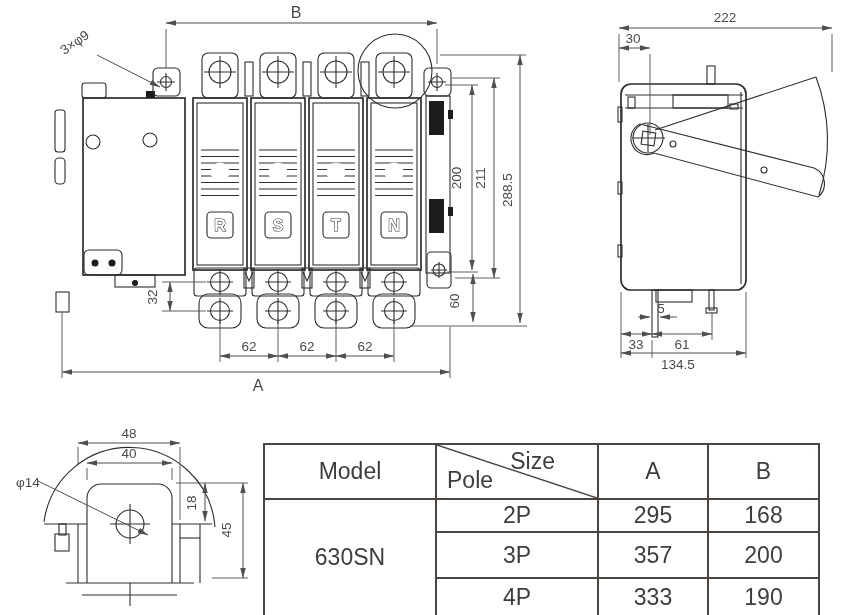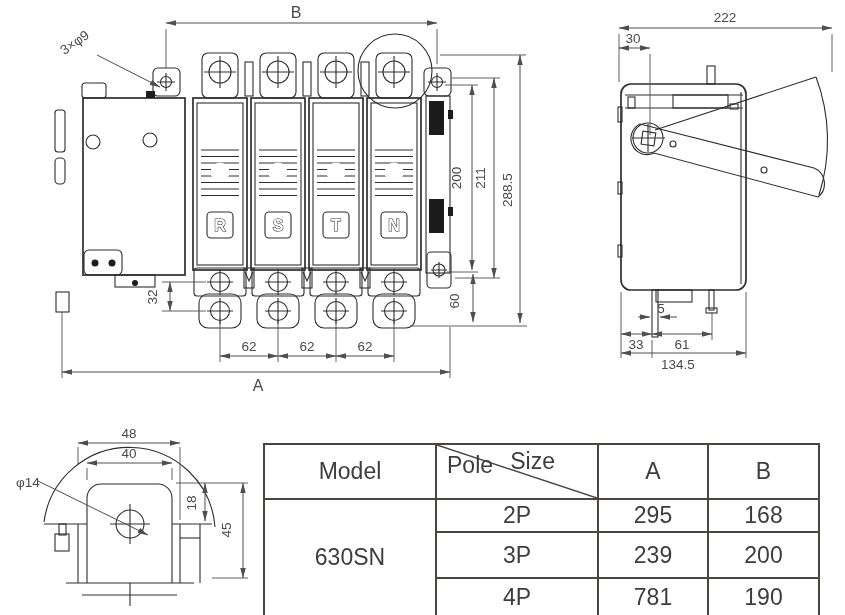--- a/index.html
+++ b/index.html
@@ -16,21 +16,21 @@
   .dt{fill:#4a4a4a;font-size:13.5px;}
   .dtb{fill:#4a4a4a;font-size:16px;}
   .badge{fill:#ffffff;stroke:#333;stroke-width:1.1;font-size:16px;font-weight:bold;paint-order:stroke;}
   
   #spec-table{position:absolute;left:263px;top:443px;border-collapse:collapse;table-layout:fixed;
               color:#3d3d3d;font-size:23px;}
   #spec-table td{border:2px solid #4a4541;text-align:center;vertical-align:middle;padding:0;}
   .diag-cell{position:relative;}
   .diag-cell svg{position:absolute;left:0;top:0;width:100%;height:100%;}
   .diag-size{position:absolute;top:3px;right:42px;}
-  .diag-pole{position:absolute;bottom:19px;left:10px;}
+  .diag-pole{position:absolute;bottom:4px;left:10px;}
 </style>
 </head>
 <body>
 
 <div id="canvas">
 
 <svg width="845" height="615" viewBox="0 0 845 615">
   <defs>
     <marker id="arr" viewBox="0 0 10 6" markerWidth="11" markerHeight="7" refX="9.5" refY="3" orient="auto-start-reverse" markerUnits="userSpaceOnUse">
       <path d="M0,0.4 L9.8,3 L0,5.6 Z" fill="#4f4f4f"></path>
@@ -344,24 +344,24 @@
       <td>B</td>
     </tr>
     <tr style="height:33px">
       <td rowspan="3">630SN</td>
       <td>2P</td>
       <td>295</td>
       <td>168</td>
     </tr>
     <tr style="height:46px">
       <td>3P</td>
-      <td>239</td>
+      <td>357</td>
       <td>200</td>
     </tr>
     <tr style="height:38px">
       <td>4P</td>
-      <td>781</td>
+      <td>333</td>
       <td>190</td>
     </tr>
   </tbody>
 </table>
 
 </div>
 
 </body></html>

